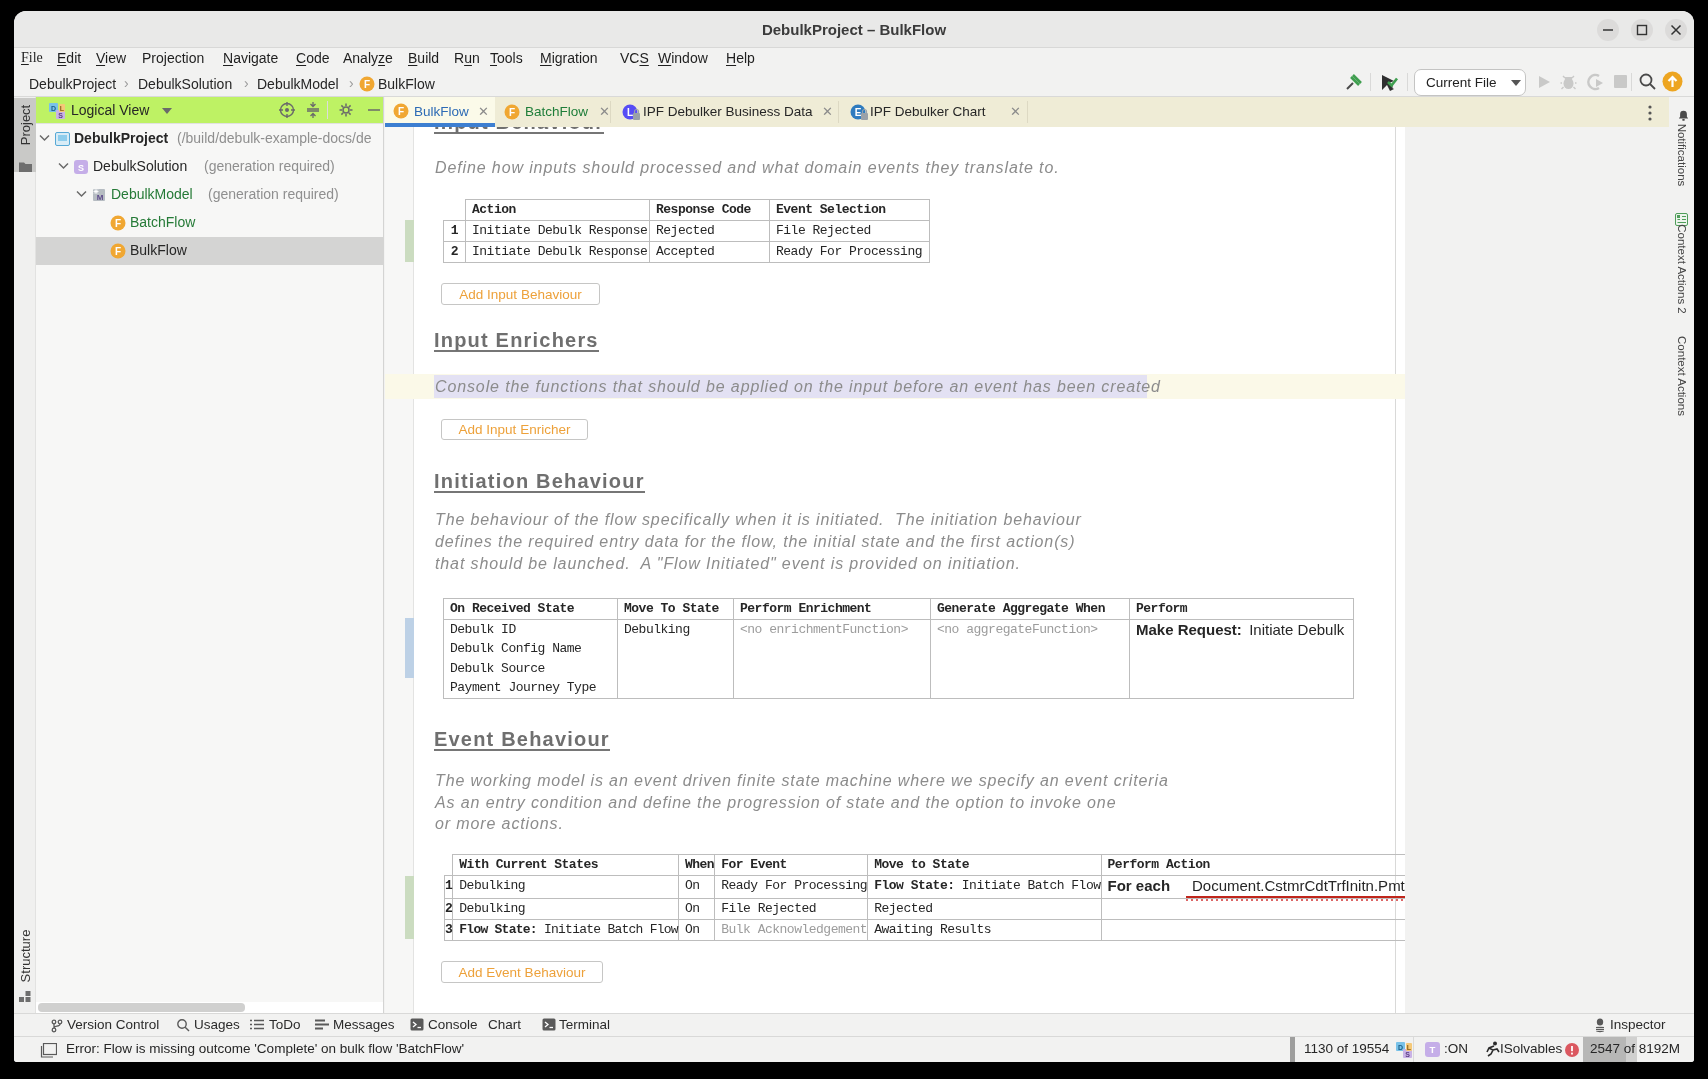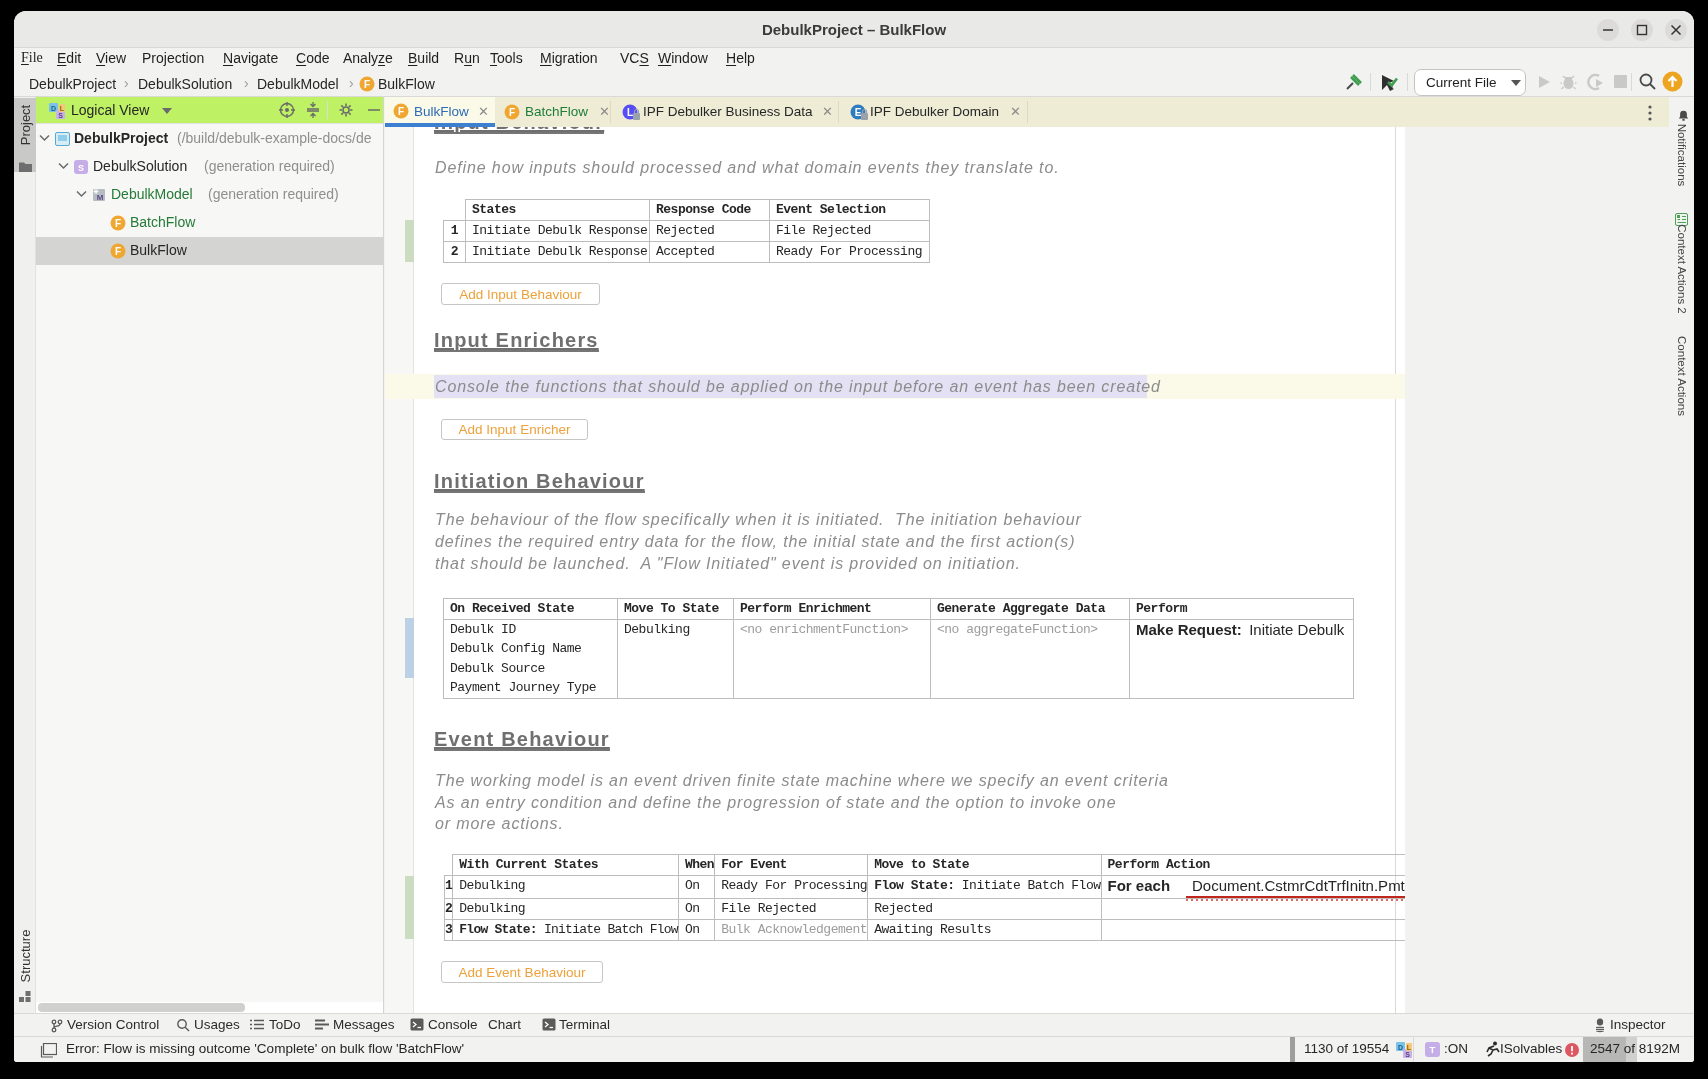--- a/index.html
+++ b/index.html
@@ -29,21 +29,21 @@
   .green{color:#257a37;}
   
   #tabstrip{position:absolute;left:371px;top:86px;width:1284px;height:30px;background:#efecd6;}
   .tab{position:absolute;top:0;height:30px;font-size:13.5px;white-space:nowrap;}
   .tabx{color:#8b8b8b;font-size:13px;}
   
   #editor{position:absolute;left:371px;top:116px;width:1020px;height:886px;background:#fff;overflow:hidden;}
   #gutter{position:absolute;left:0;top:0;width:29px;height:886px;background:#f7f7f6;border-right:1px solid #e3e3e2;}
   .gbar{position:absolute;left:20px;width:9px;}
   .mguide{position:absolute;left:1010px;top:0;width:1px;height:886px;background:#d9d9d8;}
-  .h2{position:absolute;font-size:20px;font-weight:bold;color:#6f6f6f;letter-spacing:1.2px;border-bottom:2px solid #767676;padding-bottom:0px;line-height:19px;white-space:nowrap;text-decoration:underline;}
+  .h2{position:absolute;font-size:20px;font-weight:bold;color:#6f6f6f;letter-spacing:1.2px;border-bottom:2px solid #767676;padding-bottom:0px;line-height:19px;white-space:nowrap;}
   .ital{position:absolute;font-size:16px;font-style:italic;color:#8c8c8c;letter-spacing:0.88px;line-height:22px;white-space:nowrap;}
   table{border-collapse:collapse;position:absolute;}
   td,th{border:1px solid #bdbdbd;font-family:"Liberation Mono",monospace;font-size:13px;letter-spacing:-0.5px;color:#262626;padding:0 0 0 6px;text-align:left;vertical-align:top;white-space:nowrap;line-height:20px;font-weight:normal;}
   th{font-weight:bold;}
   .num{font-family:"Liberation Mono",monospace;font-weight:bold;text-align:center;padding:0;}
   .grtx{color:#9c9c9c;}
   td.nob{border:none;}
   .sb{font-family:"Liberation Sans",sans-serif;font-weight:bold;letter-spacing:0;font-size:15px;}
   .sr{font-family:"Liberation Sans",sans-serif;letter-spacing:0;font-size:15px;}
   .btn{position:absolute;border:1px solid #c6c6c5;border-radius:3px;background:#fff;color:#eda13a;font-size:13.5px;text-align:center;}
@@ -266,21 +266,21 @@
       <span class="abs" style="left:33px;top:7px;color:#262626;">IPF Debulker Business Data</span>
       <span class="tabx abs" style="left:212px;top:7px;">✕</span>
     </div>
     <div class="tab" style="left:453px;width:189px;">
       <svg class="abs" style="left:12px;top:7px;" width="19" height="17">
           <circle cx="8" cy="8" r="7.5" fill="#2e7bbf"></circle>
           <text x="8" y="12" text-anchor="middle" font-size="10" font-weight="bold" fill="#fff">E</text>
           <rect x="11" y="9" width="7" height="7" rx="1" fill="#9aa1a8"></rect>
           <path d="M12.5 9 V7.5 A2 2 0 0 1 16.5 7.5 V9" stroke="#9aa1a8" stroke-width="1.2" fill="none"></path>
         </svg>
-      <span class="abs" style="left:32px;top:7px;color:#262626;">IPF Debulker Domain</span>
+      <span class="abs" style="left:32px;top:7px;color:#262626;">IPF Debulker Chart</span>
       <span class="tabx abs" style="left:172px;top:7px;">✕</span>
     </div>
     <div class="abs" style="left:225px;top:4px;width:1px;height:22px;background:#ddd9c3;"></div>
     <div class="abs" style="left:453px;top:4px;width:1px;height:22px;background:#ddd9c3;"></div>
     <div class="abs" style="left:642px;top:4px;width:1px;height:22px;background:#ddd9c3;"></div>
     <svg class="abs" style="left:1263px;top:8px;" width="4" height="16">
         <circle cx="2" cy="2" r="1.6" fill="#555"></circle>
         <circle cx="2" cy="8" r="1.6" fill="#555"></circle>
         <circle cx="2" cy="14" r="1.6" fill="#555"></circle>
       </svg>
@@ -290,21 +290,21 @@
     <div class="mguide"></div>
     <div class="gbar" style="top:93px;height:42px;background:#cbdcc0;"></div>
     <div class="gbar" style="top:491px;height:60px;background:#bdd1e6;"></div>
     <div class="gbar" style="top:749px;height:63px;background:#cbdcc0;"></div>
     <div class="h2" style="left:49px;top:-14.5px;">Input Behaviour</div>
     <div class="ital" style="left:50px;top:30px;">Define how inputs should processed and what domain events they translate to.</div>
     <table style="left:58px;top:72px;">
       <tbody>
           <tr>
             <td class="nob"></td>
-            <th style="width:184px;">States</th>
+            <th style="width:184px;">Action</th>
             <th style="width:120px;">Response Code</th>
             <th style="width:160px;">Event Selection</th>
           </tr>
       <tr>
             <td class="num" style="width:22px;">1</td>
             <td>Initiate Debulk Response</td>
             <td>Rejected</td>
             <td>File Rejected</td>
           </tr>
       <tr>
@@ -322,21 +322,21 @@
     <div class="ital" style="left:50px;top:249px;">Console the functions that should be applied on the input before an event has been created</div>
     <div class="btn" style="left:56px;top:292px;width:147px;height:21px;line-height:20px;">Add Input Enricher</div>
     <div class="h2" style="left:49px;top:345px;">Initiation Behaviour</div>
     <div class="ital" style="left:50px;top:382px;">The behaviour of the flow specifically when it is initiated.&nbsp; The initiation behaviour<br>defines the required entry data for the flow, the initial state and the first action(s)<br>that should be launched.&nbsp; A "Flow Initiated" event is provided on initiation.</div>
     <table style="left:58px;top:471px;">
       <tbody>
           <tr>
             <th style="width:174px;">On Received State</th>
             <th style="width:116px;">Move To State</th>
             <th style="width:197px;">Perform Enrichment</th>
-            <th style="width:199px;">Generate Aggregate Data</th>
+            <th style="width:199px;">Generate Aggregate When</th>
             <th style="width:224px;">Perform</th>
           </tr>
       <tr style="height:77px;">
             <td style="line-height:19.4px;padding-top:0;">Debulk ID<br>Debulk Config Name<br>Debulk Source<br>Payment Journey Type</td>
             <td>Debulking</td>
             <td class="grtx">&lt;no enrichmentFunction&gt;</td>
             <td class="grtx">&lt;no aggregateFunction&gt;</td>
             <td><span class="sb">Make Request:</span> <span class="sr">Initiate Debulk</span></td>
           </tr>
     </tbody>

